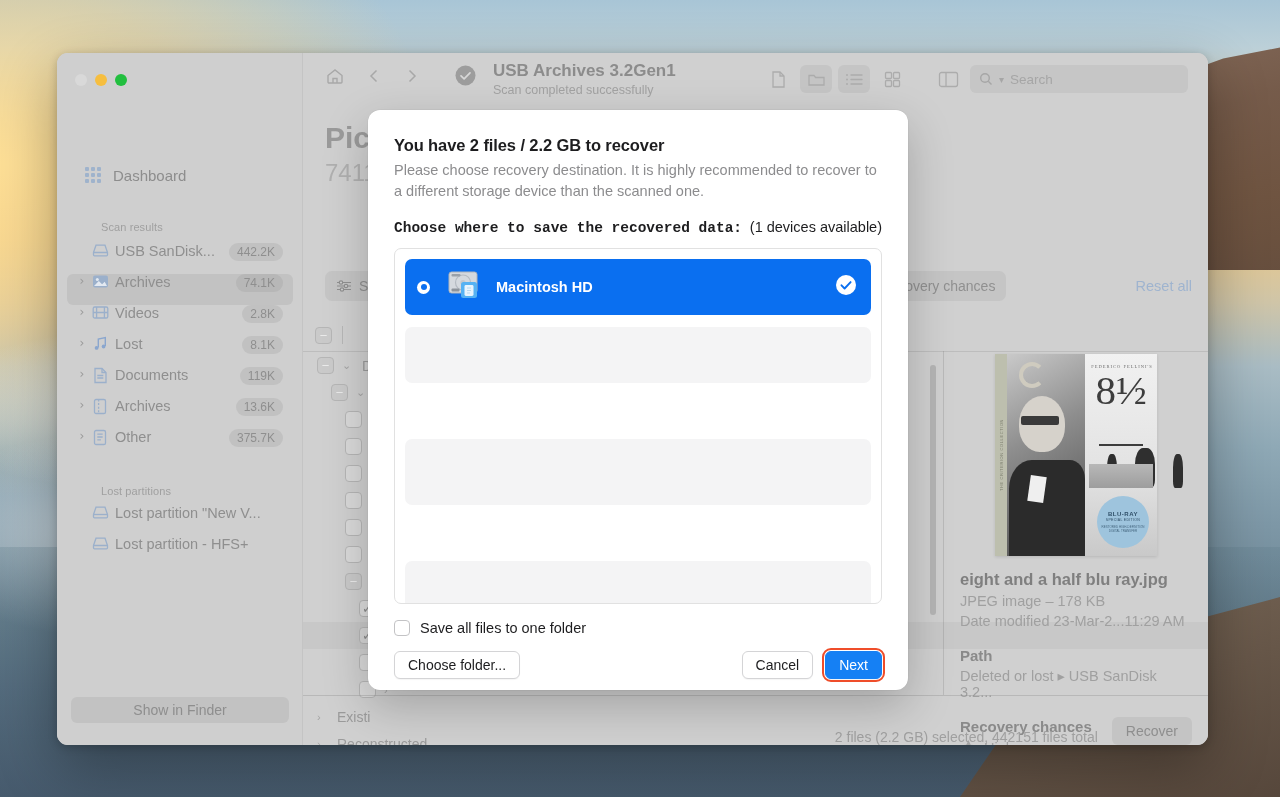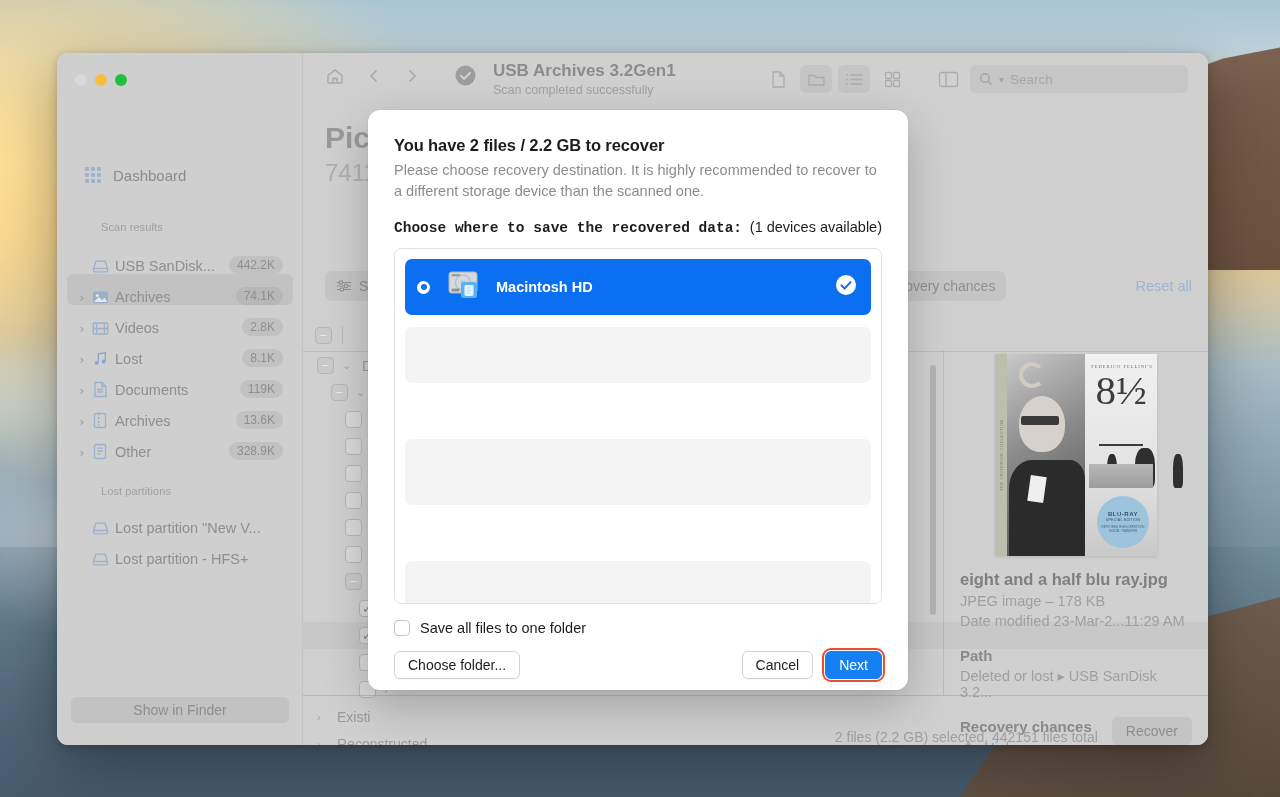--- a/index.html
+++ b/index.html
@@ -97,21 +97,21 @@
     letter-spacing: .1px;
   }
   #sec-scan { top: 168px; }
   #sec-lost { top: 432px; }
 
   .side-list { position: absolute; left: 10px; width: 226px; }
   #list-scan { top: 190px; }
   #list-lost { top: 452px; }
 
   .side-item {
-    display: flex; align-items: flex-end; height: 31px;
+    display: flex; align-items: flex-start; height: 31px;
     padding: 0 10px 0 8px; border-radius: 6px; margin-bottom: 0px;
     position: relative;
   }
   .side-item.selected { background: rgba(150,150,150,.22); }
   .side-item .twisty {
     width: 14px; flex: 0 0 14px; color: #9a9a9a; font-size: 12px; text-align: center;
     font-family: "DejaVu Sans", sans-serif;
   }
   .side-item .ico { width: 22px; flex: 0 0 22px; display:flex; align-items:center; justify-content:center; }
   .side-item .ico svg { display:block; }
@@ -378,21 +378,21 @@
         </div>
         <div class="side-item">
           <span class="twisty">›</span>
           <span class="ico">
             <svg width="14" height="17" viewBox="0 0 14 17" fill="none" stroke="#9bb0cb" stroke-width="1.3">
               <rect x="1.5" y="1.5" width="11" height="14" rx="1.6"></rect>
               <path d="M4.3 5.2h5.4M4.3 8h5.4M4.3 10.8h3.6"></path>
             </svg>
           </span>
           <span class="nm">Other</span>
-          <span class="cnt">328.9K</span>
+          <span class="cnt">375.7K</span>
         </div>
       </div>
 
     <div class="side-section" id="sec-lost">Lost partitions</div>
     <div class="side-list" id="list-lost">
         <div class="side-item">
           <span class="twisty"></span>
           <span class="ico">
             <svg width="17" height="15" viewBox="0 0 17 15" fill="none" stroke="#9bb0cb" stroke-width="1.3">
               <path d="M1.5 9.5 4 2.2h9L15.5 9.5v2.3a1 1 0 0 1-1 1h-12a1 1 0 0 1-1-1z"></path>

